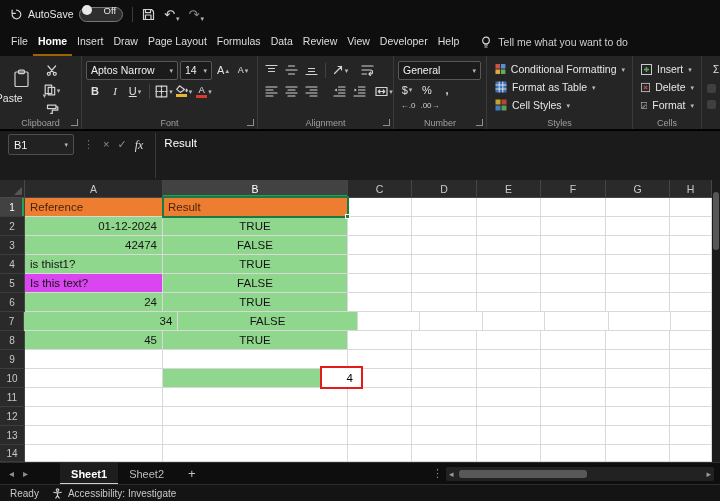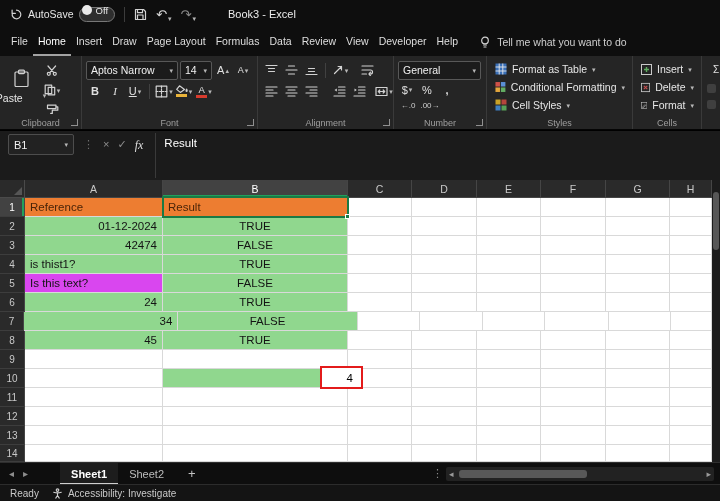--- a/index.html
+++ b/index.html
@@ -9,34 +9,34 @@
     font-family:"Liberation Sans","DejaVu Sans",sans-serif; font-size:11px;
   }
   svg.ic { stroke:#d2d2d2; fill:none; stroke-width:1.2; stroke-linecap:round; stroke-linejoin:round; display:block; }
   svg.icf { display:block; }
   .dd { font-size:7px; color:#b8b8b8; line-height:1; }
 
   
   .titlebar { position:absolute; left:0; top:0; width:720px; height:28px; background:#0e0e0e;
               display:flex; align-items:center; gap:9px; padding-left:10px; }
   .autosave { display:flex; align-items:center; gap:5px; font-size:10.5px; color:#e6e6e6; }
-  .pill { display:flex; align-items:center; gap:4px; background:#2e2e2e; border:1px solid #777;
+  .pill { display:flex; align-items:center; gap:12px; background:#2e2e2e; border:1px solid #777;
           border-radius:8px; height:15px; padding:1px 6px 9px 2px; }
   .knob { width:10px; height:10px; border-radius:50%; background:#e9e9e9; }
   .pill span { font-size:9.5px; color:#e9e9e9; }
   .tsep { width:1px; height:15px; background:#3c3c3c; }
   .tico { color:#d8d8d8; font-size:13px; display:flex; align-items:flex-end; gap:1px; }
   .tico.dim { color:#8a8a8a; }
   .doc-title { position:absolute; left:228px; top:0; height:28px; line-height:28px; font-size:11px; color:#ececec; }
 
   
   .menubar { position:absolute; left:0; top:28px; width:720px; height:28px; background:#0e0e0e;
              display:flex; align-items:flex-end; padding-left:6px; }
   .mtab { height:28px; line-height:26px; padding:0 5px; font-size:10.5px; color:#dedede; cursor:default; }
-  .mtab.active { color:#fff; font-weight:normal; border-bottom:2px solid #a3a3a3;margin-top:37px; }
+  .mtab.active { color:#fff; font-weight:bold; border-bottom:2px solid #a16207;margin-top:37px; }
   .tellme { display:flex; align-items:center; gap:6px; color:#cfcfcf; font-size:10.5px; margin-left:16px; height:28px; }
 
   
   .ribbon { position:absolute; left:0; top:56px; width:720px; height:74px; background:#252525;
             border-bottom:1px solid #050505; display:flex; overflow:hidden; }
   .rgroup { position:relative; height:73px; border-right:1px solid #3a3a3a; flex:none; padding:4px 3px 14px 4px; }
   .glabel { position:absolute; bottom:1px; left:0; right:0; text-align:center; font-size:9px; color:#9f9f9f; }
   .launcher { position:absolute; right:3px; bottom:3px; width:7px; height:7px;
               border-right:1.5px solid #909090; border-bottom:1.5px solid #909090; }
   .rrow { display:flex; align-items:center; gap:2px; height:20px; margin-bottom:1px; }
@@ -137,21 +137,20 @@
       </svg>
   </span>
   <span class="tico">
       <span>↶</span>
       <span class="dd">▾</span>
     </span>
   <span class="tico dim">
       <span>↷</span>
       <span class="dd">▾</span>
     </span>
-  <span class="doc-title">Book3 - Excel</span>
 </div>
 
 <div class="menubar">
 
   <div class="mtab">File</div>
     <div class="mtab active">Home</div>
     <div class="mtab">Insert</div>
     <div class="mtab">Draw</div>
     <div class="mtab">Page Layout</div>
     <div class="mtab">Formulas</div>
@@ -356,34 +355,34 @@
       <span class="ibtn sm">←.0</span>
       <span class="ibtn sm">.00→</span>
     </div>
     <span class="glabel">Number</span>
     <span class="launcher"></span>
   </div>
 
   <div class="rgroup" style="width:146px">
     <div class="srow">
       <svg class="icf" width="12" height="12" viewBox="0 0 12 12">
-          <rect x="0.5" y="0.5" width="11" height="11" fill="#3a70b8"></rect>
-          <path d="M0.5 4h11M0.5 8h11M4.2 0.5v11M7.8 0.5v11" stroke="#e8e8e8" stroke-width="0.9" fill="none"></path>
-        </svg>
-      <span>Format as Table</span>
-        <span class="dd">▾</span>
-    </div>
-    <div class="srow">
-      <svg class="icf" width="12" height="12" viewBox="0 0 12 12">
           <rect x="0.5" y="0.5" width="5" height="5" fill="#cf5148"></rect>
           <rect x="6.5" y="0.5" width="5" height="5" fill="#5b8fd6"></rect>
           <rect x="0.5" y="6.5" width="5" height="5" fill="#e3a63d"></rect>
           <rect x="6.5" y="6.5" width="5" height="5" fill="#63ad63"></rect>
         </svg>
       <span>Conditional Formatting</span>
+        <span class="dd">▾</span>
+    </div>
+    <div class="srow">
+      <svg class="icf" width="12" height="12" viewBox="0 0 12 12">
+          <rect x="0.5" y="0.5" width="11" height="11" fill="#3a70b8"></rect>
+          <path d="M0.5 4h11M0.5 8h11M4.2 0.5v11M7.8 0.5v11" stroke="#e8e8e8" stroke-width="0.9" fill="none"></path>
+        </svg>
+      <span>Format as Table</span>
         <span class="dd">▾</span>
     </div>
     <div class="srow">
       <svg class="icf" width="12" height="12" viewBox="0 0 12 12">
           <rect x="0.5" y="0.5" width="5" height="5" fill="#c9a227"></rect>
           <rect x="6.5" y="0.5" width="5" height="5" fill="#b5453c"></rect>
           <rect x="0.5" y="6.5" width="5" height="5" fill="#3e7fc1"></rect>
           <rect x="6.5" y="6.5" width="5" height="5" fill="#58a158"></rect>
         </svg>
       <span>Cell Styles</span>

